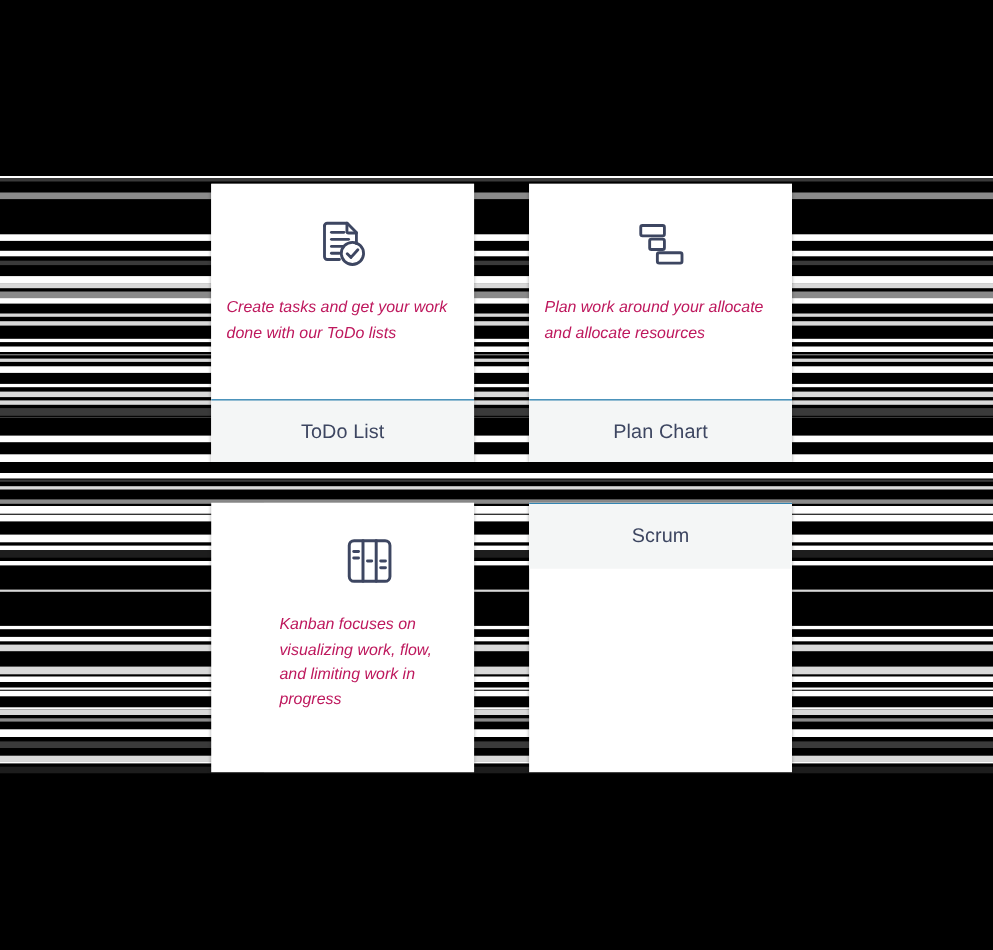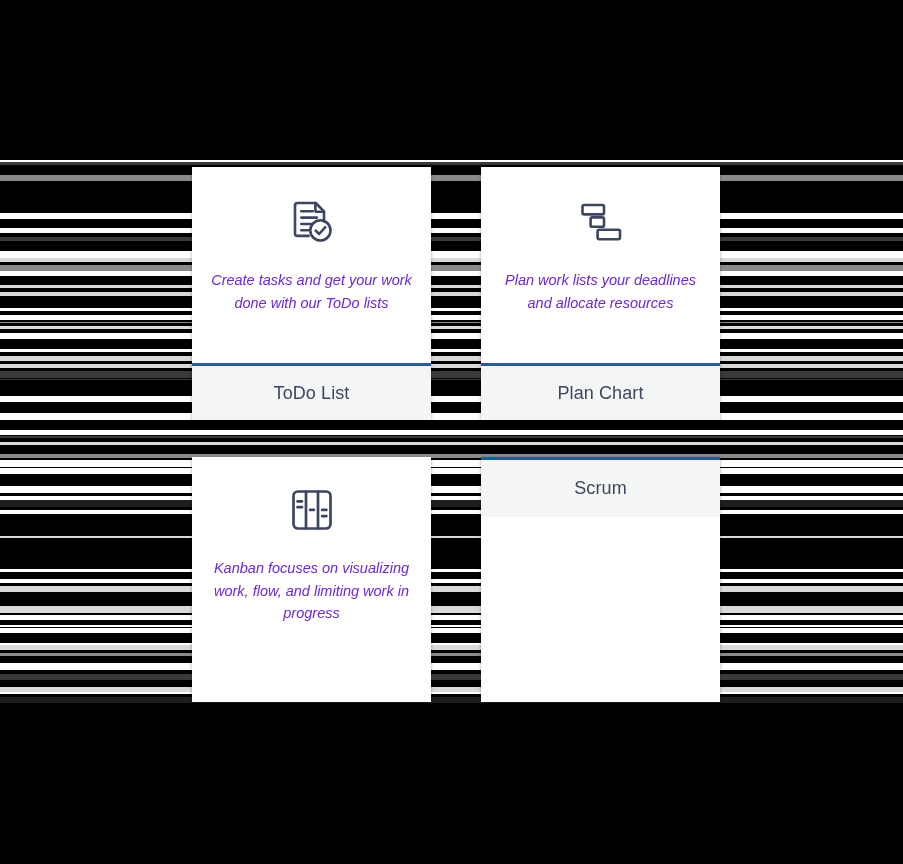--- a/index.html
+++ b/index.html
@@ -72,46 +72,46 @@
     align-items: center;
     justify-content: center;
   }
   .card-icon svg { display: block; }
 
   .card-desc {
     margin-top: 14px;
     font-size: 14.5px;
     line-height: 22.5px;
     font-style: italic;
-    color: #6d28d9;
-    text-align: center;
+    color: #be185d;
+    text-align: left;
     max-width: 222px;
   }
 
   .card-footer {
     flex: 0 0 auto;
     height: 57px;
     background: #f4f6f6;
-    border-top: 3px solid #0369a1;
+    border-top: 1px solid #0369a1;
     display: flex;
     align-items: center;
     justify-content: center;
   }
 
   .card-title {
     font-size: 18px;
     font-weight: 400;
     color: #3d4661;
     letter-spacing: 0.1px;
     text-align: center;
   }
 
   
   .row2 .card-footer { height: 60px; }
-  .row2 .card-body { padding-top: 20px; }
+  .row2 .card-body { padding-top: 20px; margin-left: 48px; }
 </style>
 </head>
 <body>
 
 <div id="stage">
 
   <div id="scanlines">
       <div class="scan" style="top: 0px; height: 2px; background: rgb(255, 255, 255);"></div>
       <div class="scan" style="top: 2px; height: 3px; background: rgb(58, 58, 58);"></div>
       <div class="scan" style="top: 15px; height: 6px; background: rgb(138, 138, 138);"></div>
@@ -190,21 +190,21 @@
 
     <div class="card">
       <div class="card-body">
         <div class="card-icon">
           <svg width="52" height="48" viewBox="0 0 52 48" fill="none" stroke="#3d4661" stroke-width="2.6" stroke-linejoin="round">
             <rect x="7.5" y="7" width="21.5" height="9.4" rx="1.6"></rect>
             <rect x="15.6" y="19.4" width="13.4" height="9.4" rx="1.6"></rect>
             <rect x="22.6" y="31.8" width="22.4" height="9.4" rx="1.6"></rect>
           </svg>
         </div>
-        <div class="card-desc">Plan work lists your deadlines and allocate resources</div>
+        <div class="card-desc">Plan work around your allocate and allocate resources</div>
       </div>
       <div class="card-footer">
         <div class="card-title">Plan Chart</div>
       </div>
     </div>
 
     <div class="card row2">
       <div class="card-body">
         <div class="card-icon">
           <svg width="50" height="50" viewBox="0 0 50 50" fill="none" stroke="#3d4661" stroke-width="2.7" stroke-linecap="round" stroke-linejoin="round">

